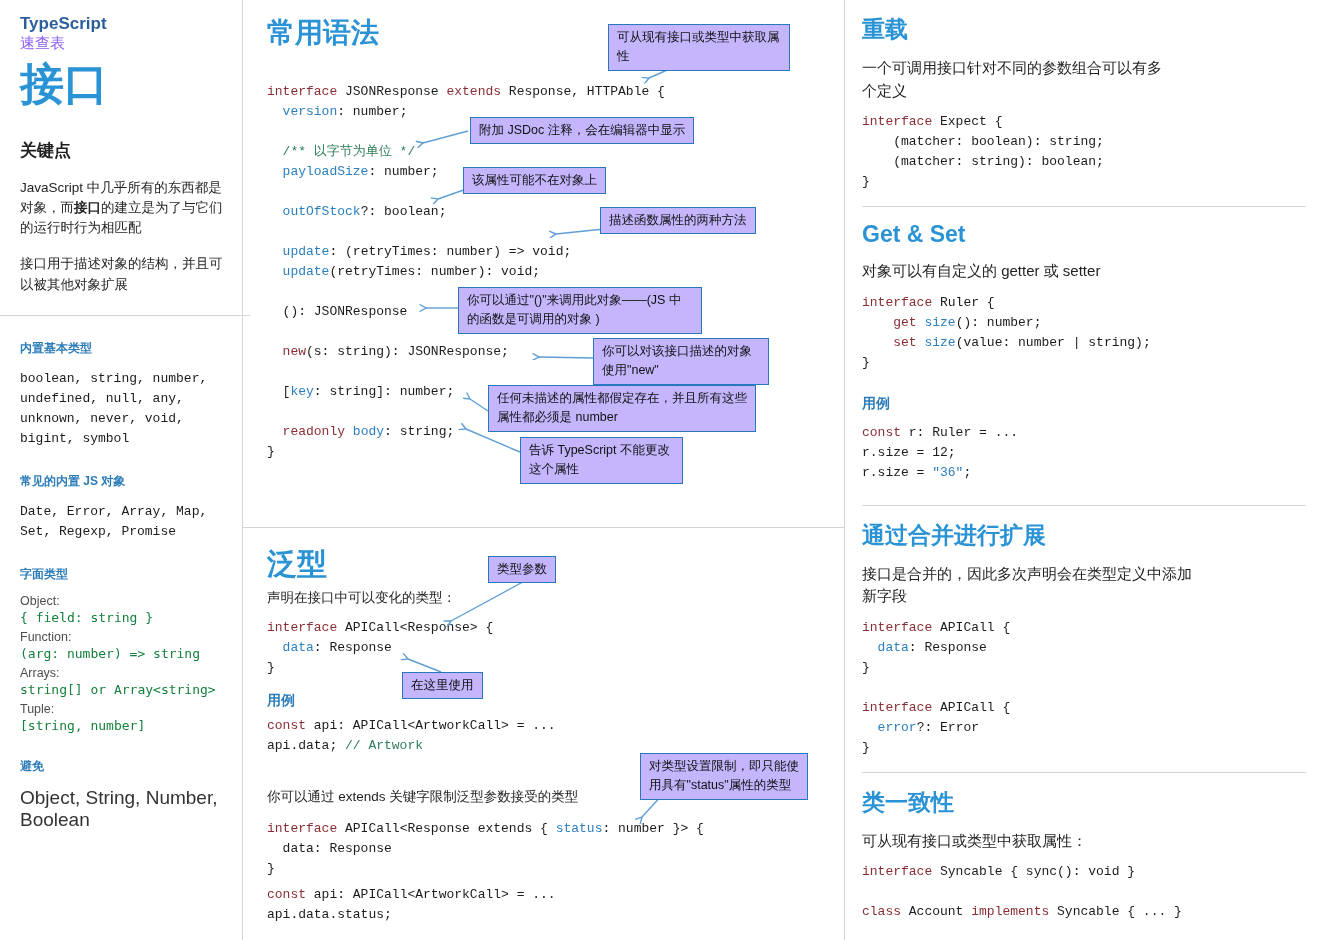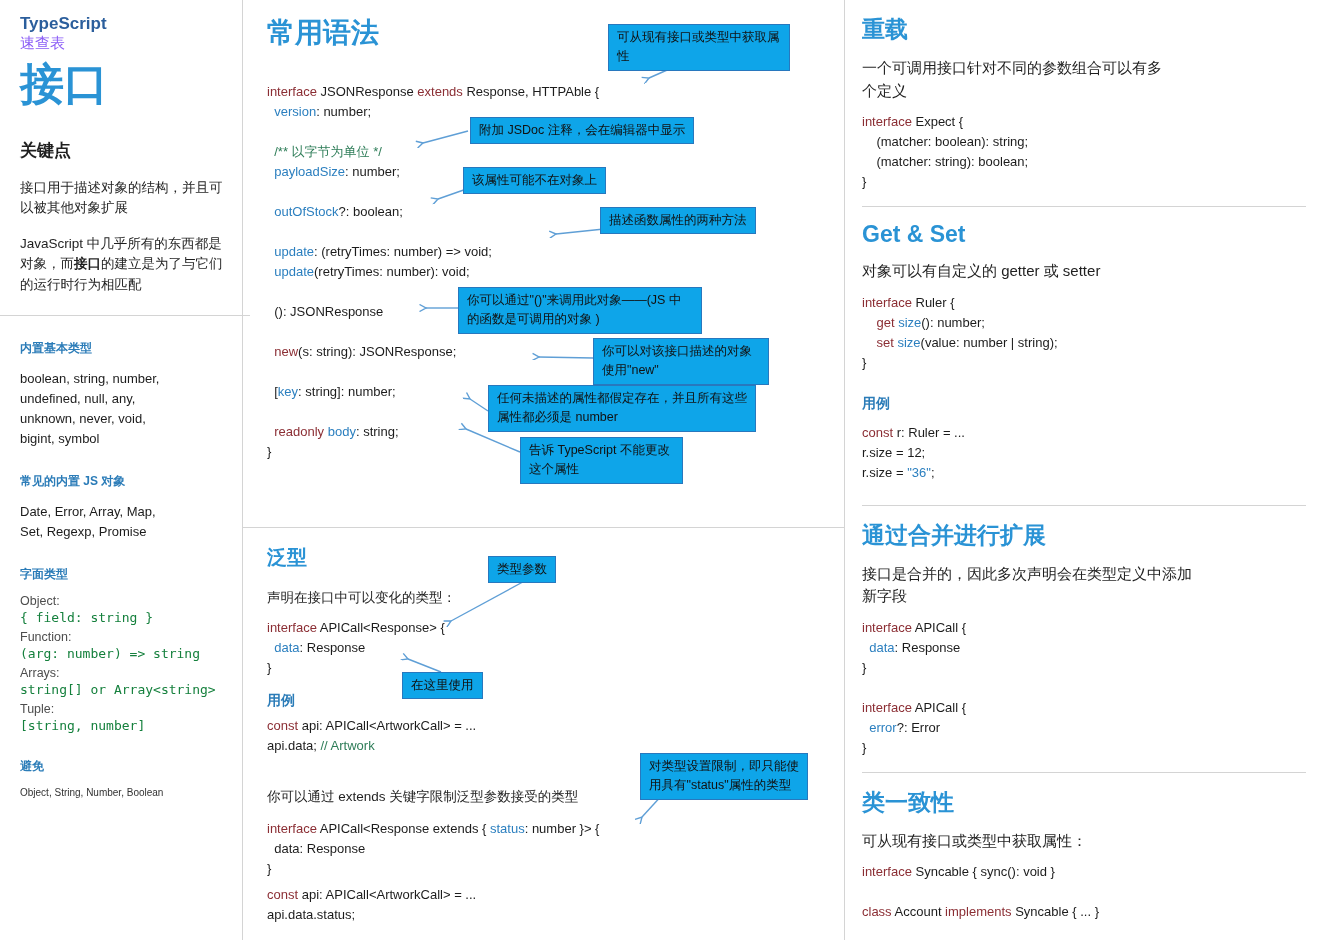--- a/index.html
+++ b/index.html
@@ -5,21 +5,21 @@
   :root{
     --accent:#2a93d5; --section-heading:#2b7cb8; --brand:#2b5e9c;
     --keyword:#8b2e34; --ident:#2b7fbf; --comment:#2e7d58; --string:#2b7fbf;
     --callout-border:#2878be; --arrow:#5f9fd6; --divider:#d4d4d4;
     --text:#1f1f1f; --label-gray:#4d4d4d;
   }
   *{box-sizing:border-box;margin:0;padding:0}
   html,body{margin:0;padding:0}
   body{width:1330px;height:940px;position:relative;background:#fff;overflow:hidden;
        font-family:"Liberation Sans",sans-serif;color:var(--text);}
-  pre.code{font-family:Liberation Sans, sans-serif;font-size:13px;line-height:20px;color:#1c1c1c;}
+  pre.code{font-family:Liberation Mono, monospace;font-size:13px;line-height:20px;color:#1c1c1c;}
   pre.code .k{color:var(--keyword)} pre.code .b{color:var(--ident)}
   pre.code .c{color:var(--comment)} pre.code .s{color:var(--string)}
 
   
   #sidebar{position:absolute;left:0;top:0;width:243px;height:940px;
            border-right:1px solid var(--divider);padding:14px 8px 0 20px;}
   #middle{position:absolute;left:243px;top:0;width:602px;height:940px;
           border-right:1px solid var(--divider);}
   #right{position:absolute;left:845px;top:0;width:485px;height:940px;padding:0 24px 0 17px;}
 
@@ -29,32 +29,32 @@
   .big-title{color:var(--accent);font-size:44px;font-weight:600;margin:8px 0 0;line-height:1.1}
   .keypoints{font-size:17px;font-weight:bold;margin-top:30px}
   .side-p{font-size:13.5px;line-height:1.5;margin-top:16px}
   .side-p b{font-weight:bold}
   .sdivider{border-top:1px solid var(--divider);margin:20px -16px 0 -20px}
   .side-h4{color:var(--section-heading);font-size:12px;font-weight:bold;margin-top:24px}
   .side-pre{margin-top:12px;font-size:13px;line-height:16px}
   .lit-list{margin-top:10px}
   .lit-label{font-size:12.5px;color:var(--label-gray);line-height:17px;margin-top:3px}
   .lit-code{font-family:"DejaVu Sans Mono",monospace;font-size:13px;line-height:16px;color:#15803d}
-  .avoid-text{font-size:10px;color:#333;margin-top:12px}
+  .avoid-text{font-size:19px;color:#333;margin-top:12px}
 
   
   .sec1{position:relative;height:528px;border-bottom:1px solid var(--divider)}
   .sec2{position:relative;height:411px}
   .h1{color:var(--accent);font-size:28px;font-weight:600}
   .sec1 .h1{position:absolute;left:24px;top:14px}
-  .sec2 .h1{position:absolute;left:24px;top:16px;font-size:20px}
+  .sec2 .h1{position:absolute;left:24px;top:16px;font-size:30px}
   #main-code{position:absolute;left:24px;top:82px}
   .mid-p{position:absolute;font-size:13.5px;line-height:1.5}
   .usage-h{position:absolute;color:var(--section-heading);font-size:14px;font-weight:600}
-  .callout{position:absolute;border:1.5px solid var(--callout-border);background:#0ea5e9;
+  .callout{position:absolute;border:1.5px solid var(--callout-border);background:#c4b5fd;
            padding:3px 8px;font-size:12.5px;line-height:1.55;color:#111;z-index:6}
   .nowrap{white-space:nowrap}
   
   #c1{left:365px;top:24px;width:182px}
   #c2{left:227px;top:117px}
   #c3{left:220px;top:167px}
   #c4{left:357px;top:207px}
   #c5{left:215px;top:287px;width:244px}
   #c6{left:350px;top:338px;width:176px}
   #c7{left:245px;top:385px;width:268px}
@@ -88,22 +88,22 @@
   #arrows .mk{stroke:var(--arrow);stroke-width:1.4;fill:none}
 </style>
 </head>
 <body>
 
 <div id="sidebar">
   <div class="brand">TypeScript</div>
   <div class="subtitle">速查表</div>
   <div class="big-title">接口</div>
   <div class="keypoints">关键点</div>
+  <div class="side-p"><span>JavaScript 中几乎所有的东西都是对象，而</span><b>接口</b><span>的建立是为了与它们的运行时行为相匹配</span></div>
   <div class="side-p">接口用于描述对象的结构，并且可以被其他对象扩展</div>
-  <div class="side-p"><span>JavaScript 中几乎所有的东西都是对象，而</span><b>接口</b><span>的建立是为了与它们的运行时行为相匹配</span></div>
   <div class="sdivider"></div>
   <div class="side-h4">内置基本类型</div>
   <pre class="code side-pre">boolean, string, number,
 undefined, null, any,
 unknown, never, void,
 bigint, symbol</pre>
   <div class="side-h4">常见的内置 JS 对象</div>
   <pre class="code side-pre">Date, Error, Array, Map,
 Set, Regexp, Promise</pre>
   <div class="side-h4">字面类型</div>

